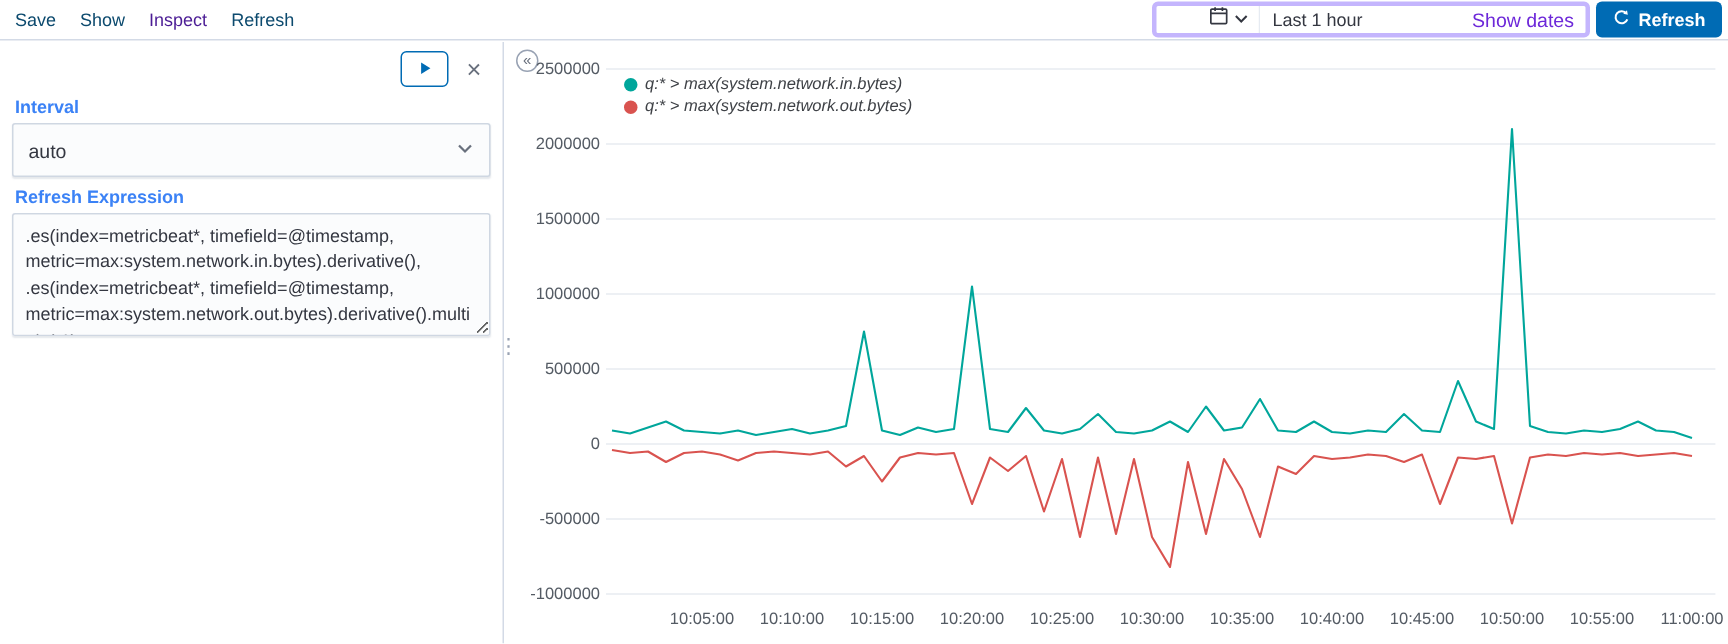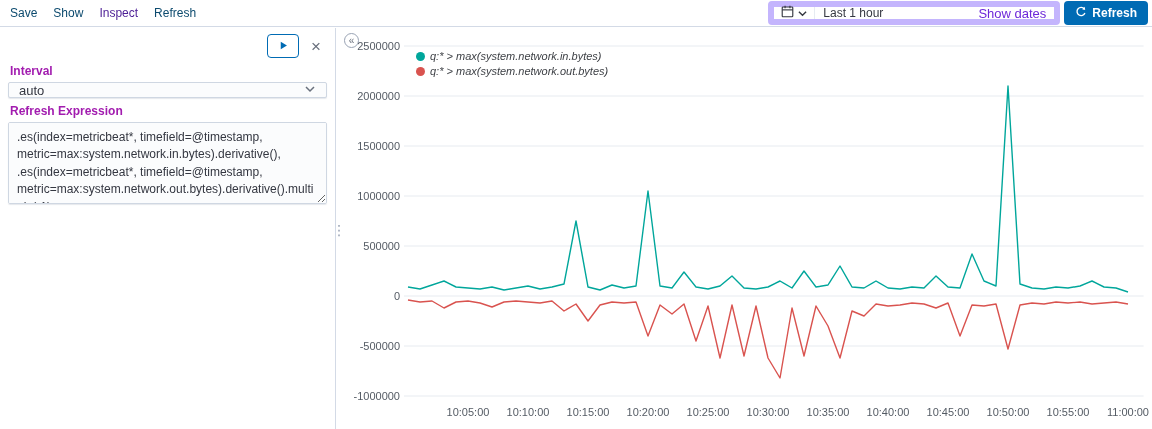--- a/index.html
+++ b/index.html
@@ -14,22 +14,22 @@
     position:absolute; top:0; left:0; right:0; height:27px;
     background:#fff; border-bottom:1px solid #d3dae6;
     display:flex; align-items:center;
   }
   .actions { display:flex; gap:16px; padding-left:10px; font-size:12px; font-weight:500; }
   .action-link { color:#0c4a6e; cursor:pointer; }
   .action-link.disabled { color:#4c1d95; cursor:default; }
 
   .timepicker-wrap { position:absolute; right:4px; top:1px; height:24px; display:flex; gap:4px; align-items:center; }
   .datepicker {
-    display:flex; align-items:center; border:6px solid #c4b5fd; border-radius:4px;
-    height:24px; width:292px; background:#fff;
+    display:flex; align-items:center; border:3px solid #c4b5fd; border-radius:4px;
+    height:24px; width:292px; background:#fff;padding-left:28px;
   }
   .dp-toggle { display:flex; align-items:center; gap:4px; padding:0 7px; height:100%; border-right:1px solid #e6ebf2; cursor:pointer; background:#fff; border-radius:4px 0 0 4px; }
   .time-value { font-size:12px; color:#343741; padding:0 8px; flex:1; }
   .show-dates { font-size:13px; color:#6d28d9; padding:0 8px; cursor:pointer; white-space:nowrap; }
   .refresh-btn {
     display:flex; align-items:center; gap:5px; background:#006bb4; color:#fff;
     font-size:12px; font-weight:600; border:none; border-radius:4px;
     padding:0 11px; height:24px; cursor:pointer; font-family:inherit;
   }
 
@@ -38,23 +38,23 @@
     position:absolute; top:28px; left:0; width:336px; bottom:0;
     background:#fff; border-right:1px solid #d3dae6; padding:4px 8px;
   }
   .sidebar-toolbar { display:flex; justify-content:flex-end; align-items:center; gap:10px; margin:2px 4px 6px 0; }
   .play-btn {
     width:32px; height:24px; border:1px solid #006bb4; border-radius:4px;
     background:#fff; display:flex; align-items:center; justify-content:center; cursor:pointer;
   }
   .close-btn { color:#69707d; font-size:17px; line-height:1; cursor:pointer; background:none; border:none; padding:0 2px; font-family:inherit; }
 
-  .form-label { font-size:12px; font-weight:700; color:#a21caf; margin:6px 2px 4px; }
+  .form-label { font-size:12px; font-weight:700; color:#3b82f6; margin:6px 2px 4px; }
   .select {
-    display:flex; align-items:center; justify-content:space-between; height:16px;
+    display:flex; align-items:center; justify-content:space-between; height:36px;
     border:1px solid #cfd7e2; border-radius:2px; background:#fbfcfd;
     padding:0 10px; font-size:13px; color:#343741; cursor:pointer;
     box-shadow:0 1px 1px rgba(152,162,179,.25);
   }
   .expression {
     width:100%; height:82px; border:1px solid #cfd7e2; border-radius:2px;
     background:#fbfcfd; font-family:"Liberation Sans", sans-serif; font-size:12px;
     color:#343741; padding:6px 8px; line-height:1.45; resize:both;
     box-shadow:0 1px 1px rgba(152,162,179,.25);
   }

